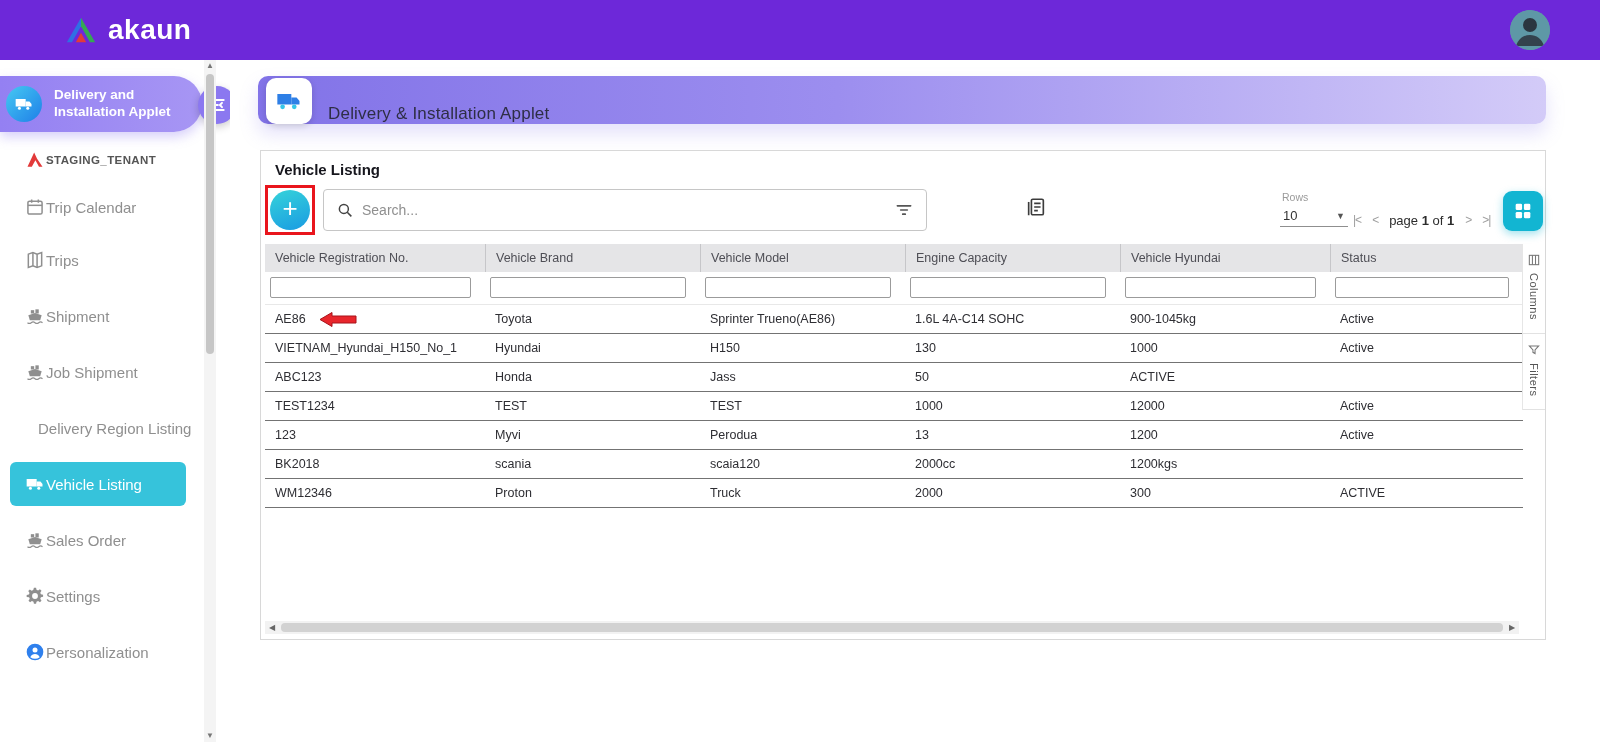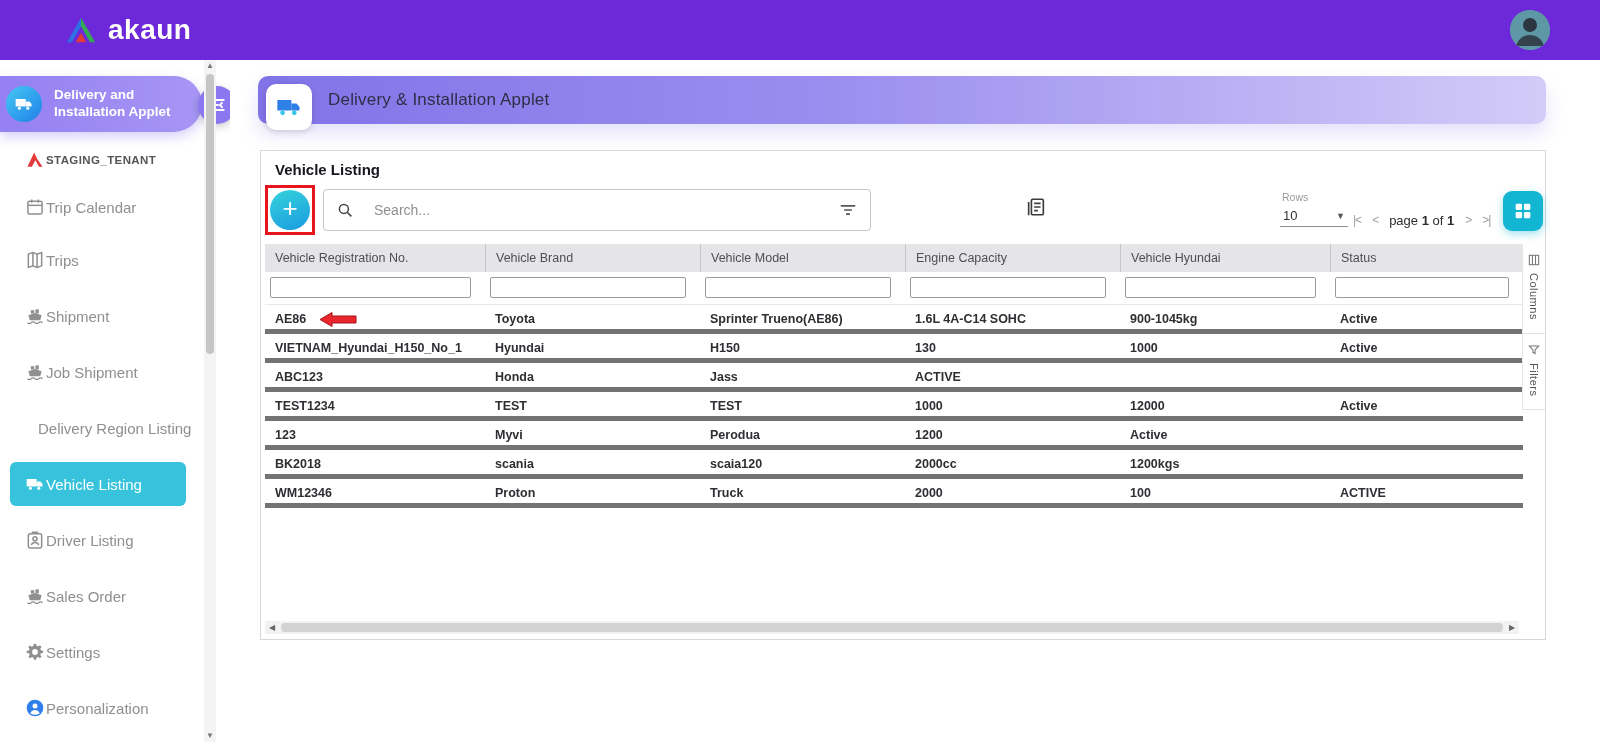--- a/index.html
+++ b/index.html
@@ -32,36 +32,36 @@
   .side-item.noicon { padding-left:38px; }
   .side-item.active { background:#36c3db; color:#fff; border-radius:6px; margin:6px 18px 6px 10px; height:44px; padding-left:14px; }
   .sb-scroll { position:absolute; left:204px; top:0; width:12px; height:682px; background:#f4f4f4; }
   .sb-scroll .arr { position:absolute; left:0; width:12px; height:12px; color:#777; font-size:8px; line-height:12px; text-align:center; }
   .sb-scroll .arr.up { top:0; } .sb-scroll .arr.down { bottom:0; }
   .sb-thumb { position:absolute; left:2px; top:14px; width:8px; height:280px; background:#c6c6c6; border-radius:4px; }
 
   
   .main { position:absolute; left:230px; top:60px; width:1370px; height:682px; background:#fff; }
   .banner { position:absolute; left:28px; top:16px; width:1288px; height:48px; border-radius:10px;
-    background:linear-gradient(90deg,#8273e8,#9c8eef 45%,#d3cbf8); display:flex; align-items:center;
+    background:linear-gradient(90deg,#8273e8,#9c8eef 45%,#d3cbf8); display:flex; align-items:flex-end;
     box-shadow:0 10px 18px rgba(150,140,240,.25); }
   .banner-icon { width:46px; height:46px; background:#fff; border-radius:10px; margin-left:8px; margin-top:14px;
     display:flex; align-items:center; justify-content:center; box-shadow:0 2px 6px rgba(0,0,0,.15); }
   .banner-title { margin-left:16px; font-size:17px; color:#2e2e45; font-weight:500; letter-spacing:.2px; }
 
   .card { position:absolute; left:30px; top:90px; width:1286px; height:490px; border:1px solid #d8d8d8; background:#fff; }
   .card-title { position:absolute; left:14px; top:10px; font-size:15px; font-weight:600; color:#16161d; }
 
   
   .add-highlight { position:absolute; left:4px; top:34px; width:50px; height:50px; border:3px solid #e9151d;
     display:flex; align-items:center; justify-content:center; }
   .add-btn { width:40px; height:40px; border-radius:50%; border:none; background:linear-gradient(160deg,#35d3da,#1a9be2);
     color:#fff; font-size:26px; cursor:pointer; display:flex; align-items:center; justify-content:center; padding-bottom:3px; }
-  .searchbox { position:absolute; left:62px; top:38px; width:548px; height:42px; border:1px solid #c6c6c6; border-radius:4px;
-    display:flex; align-items:center; padding:0 12px; gap:20px; background:#fff; }
+  .searchbox { position:absolute; left:62px; top:38px; width:604px; height:42px; border:1px solid #c6c6c6; border-radius:4px;
+    display:flex; align-items:center; padding:0 12px; gap:8px; background:#fff; }
   .searchbox input { flex:1; border:none; outline:none; font-size:14px; color:#333; background:transparent; }
   .searchbox input::placeholder { color:#8f8f8f; }
   .pages-btn { position:absolute; left:764px; top:45px; background:none; border:none; cursor:pointer; }
   .rows-label { position:absolute; left:1021px; top:40px; font-size:10.5px; color:#9a9a9a; }
   .rows-select { position:absolute; left:1019px; top:54px; width:68px; height:22px; border-bottom:1px solid #8f8f8f;
     display:flex; align-items:center; justify-content:space-between; font-size:13px; color:#333; cursor:pointer; padding:0 3px; }
   .rows-caret { font-size:9px; color:#555; }
   .pagination { position:absolute; left:1092px; top:60px; height:18px; display:flex; align-items:center; gap:11px;
     font-size:13px; color:#2c2c2c; }
   .pg-btn { color:#9e9e9e; font-size:12px; cursor:pointer; letter-spacing:-1px; white-space:nowrap; }
@@ -73,21 +73,21 @@
 
   
   .table { position:absolute; left:4px; top:93px; width:1258px; }
   .thead, .tfilters, .trow { display:grid; grid-template-columns:220px 215px 205px 215px 210px auto; }
   .thead { background:#e5e5e7; height:28px; }
   .hcell { font-size:12.5px; color:#4e4e55; line-height:28px; padding-left:10px; cursor:pointer; white-space:nowrap; overflow:hidden; }
   .hcell:not(:first-child) { border-left:1px solid #c6c6c9; }
   .tfilters { height:33px; border-bottom:1px solid #e8e8e8; }
   .fcell { padding:5px 14px 0 5px; }
   .fcell input { width:100%; height:21px; border:1px solid #9b9b9b; border-radius:2px; outline:none; padding:0 4px; font-size:12px; }
-  .trow { height:29px; border-bottom:5px solid #737373; cursor:pointer;font-weight:bold; }
+  .trow { height:29px; border-bottom:1px solid #737373; cursor:pointer; }
   .tcell { font-size:12.5px; color:#2e2e33; line-height:29px; padding-left:10px; white-space:nowrap; overflow:hidden; }
 
   
   .side-tabs { position:absolute; left:1261px; top:93px; width:23px; border-left:1px solid #e6e6e6; }
   .vtab { display:flex; flex-direction:column; align-items:center; padding:9px 0 13px; border-bottom:1px solid #e2e2e2; cursor:pointer; }
   .vtab-label { writing-mode:vertical-rl; font-size:11px; color:#555; margin-top:6px; letter-spacing:.5px; }
 
   
   .hscroll { position:absolute; left:4px; bottom:5px; width:1254px; height:13px; background:#f2f2f2; display:flex; align-items:center; cursor:pointer; }
   .hs-arr { width:14px; font-size:8px; color:#666; text-align:center; }
@@ -201,31 +201,20 @@
           <path d="M2 6h12v9H2z"></path>
             <path d="M14 9h4.5L21 12v3h-7z"></path>
           <circle cx="6.5" cy="17" r="1.8"></circle>
             <circle cx="16.5" cy="17" r="1.8"></circle>
         </svg>
       </span>
       <span>Vehicle Listing</span>
     </div>
     <div class="side-item">
       <span class="sic">
-        <svg width="20" height="20" viewBox="0 0 24 24" fill="none" stroke="currentColor" stroke-width="1.8">
-          <rect x="4" y="4.5" width="16" height="17" rx="2"></rect>
-            <circle cx="12" cy="10.5" r="2.5"></circle>
-          <path d="M7.5 18c.8-2.2 2.5-3 4.5-3s3.7.8 4.5 3"></path>
-            <path d="M9 4.5V2.8h6v1.7"></path>
-        </svg>
-      </span>
-      <span>Driver Listing</span>
-    </div>
-    <div class="side-item">
-      <span class="sic">
         <svg width="20" height="20" viewBox="0 0 24 24" fill="currentColor">
           <path d="M4 11l8-2.5L20 11l-1.8 6H5.8z"></path>
             <rect x="7" y="5" width="4" height="4"></rect>
             <rect x="12.5" y="4" width="4" height="5"></rect>
           <path d="M3 20c1.5 1.2 3 1.2 4.5 0s3-1.2 4.5 0 3 1.2 4.5 0 3-1.2 4.5 0" stroke="currentColor" fill="none" stroke-width="1.5"></path>
         </svg>
       </span>
       <span>Sales Order</span>
     </div>
     <div class="side-item">
@@ -360,50 +349,52 @@
             <div class="tcell">Hyundai</div>
             <div class="tcell">H150</div>
             <div class="tcell">130</div>
             <div class="tcell">1000</div>
             <div class="tcell">Active</div>
           </div>
           <div class="trow">
             <div class="tcell">ABC123</div>
             <div class="tcell">Honda</div>
             <div class="tcell">Jass</div>
+            <div class="tcell">50</div>
             <div class="tcell">ACTIVE</div>
           </div>
           <div class="trow">
             <div class="tcell">TEST1234</div>
             <div class="tcell">TEST</div>
             <div class="tcell">TEST</div>
             <div class="tcell">1000</div>
             <div class="tcell">12000</div>
             <div class="tcell">Active</div>
           </div>
           <div class="trow">
             <div class="tcell">123</div>
             <div class="tcell">Myvi</div>
             <div class="tcell">Perodua</div>
+            <div class="tcell">13</div>
             <div class="tcell">1200</div>
             <div class="tcell">Active</div>
           </div>
           <div class="trow">
             <div class="tcell">BK2018</div>
             <div class="tcell">scania</div>
             <div class="tcell">scaia120</div>
             <div class="tcell">2000cc</div>
             <div class="tcell">1200kgs</div>
           </div>
           <div class="trow">
             <div class="tcell">WM12346</div>
             <div class="tcell">Proton</div>
             <div class="tcell">Truck</div>
             <div class="tcell">2000</div>
-            <div class="tcell">100</div>
+            <div class="tcell">300</div>
             <div class="tcell">ACTIVE</div>
           </div>
         </div>
     </div>
 
     <div class="arrow-anno">
       <svg width="40" height="17" viewBox="0 0 40 17">
         <path d="M2 8.5L14 1.5V5h24v7H14v3.5z" fill="#e8262c" stroke="#a8121a" stroke-width="1" stroke-linejoin="round"></path>
       </svg>
     </div>

